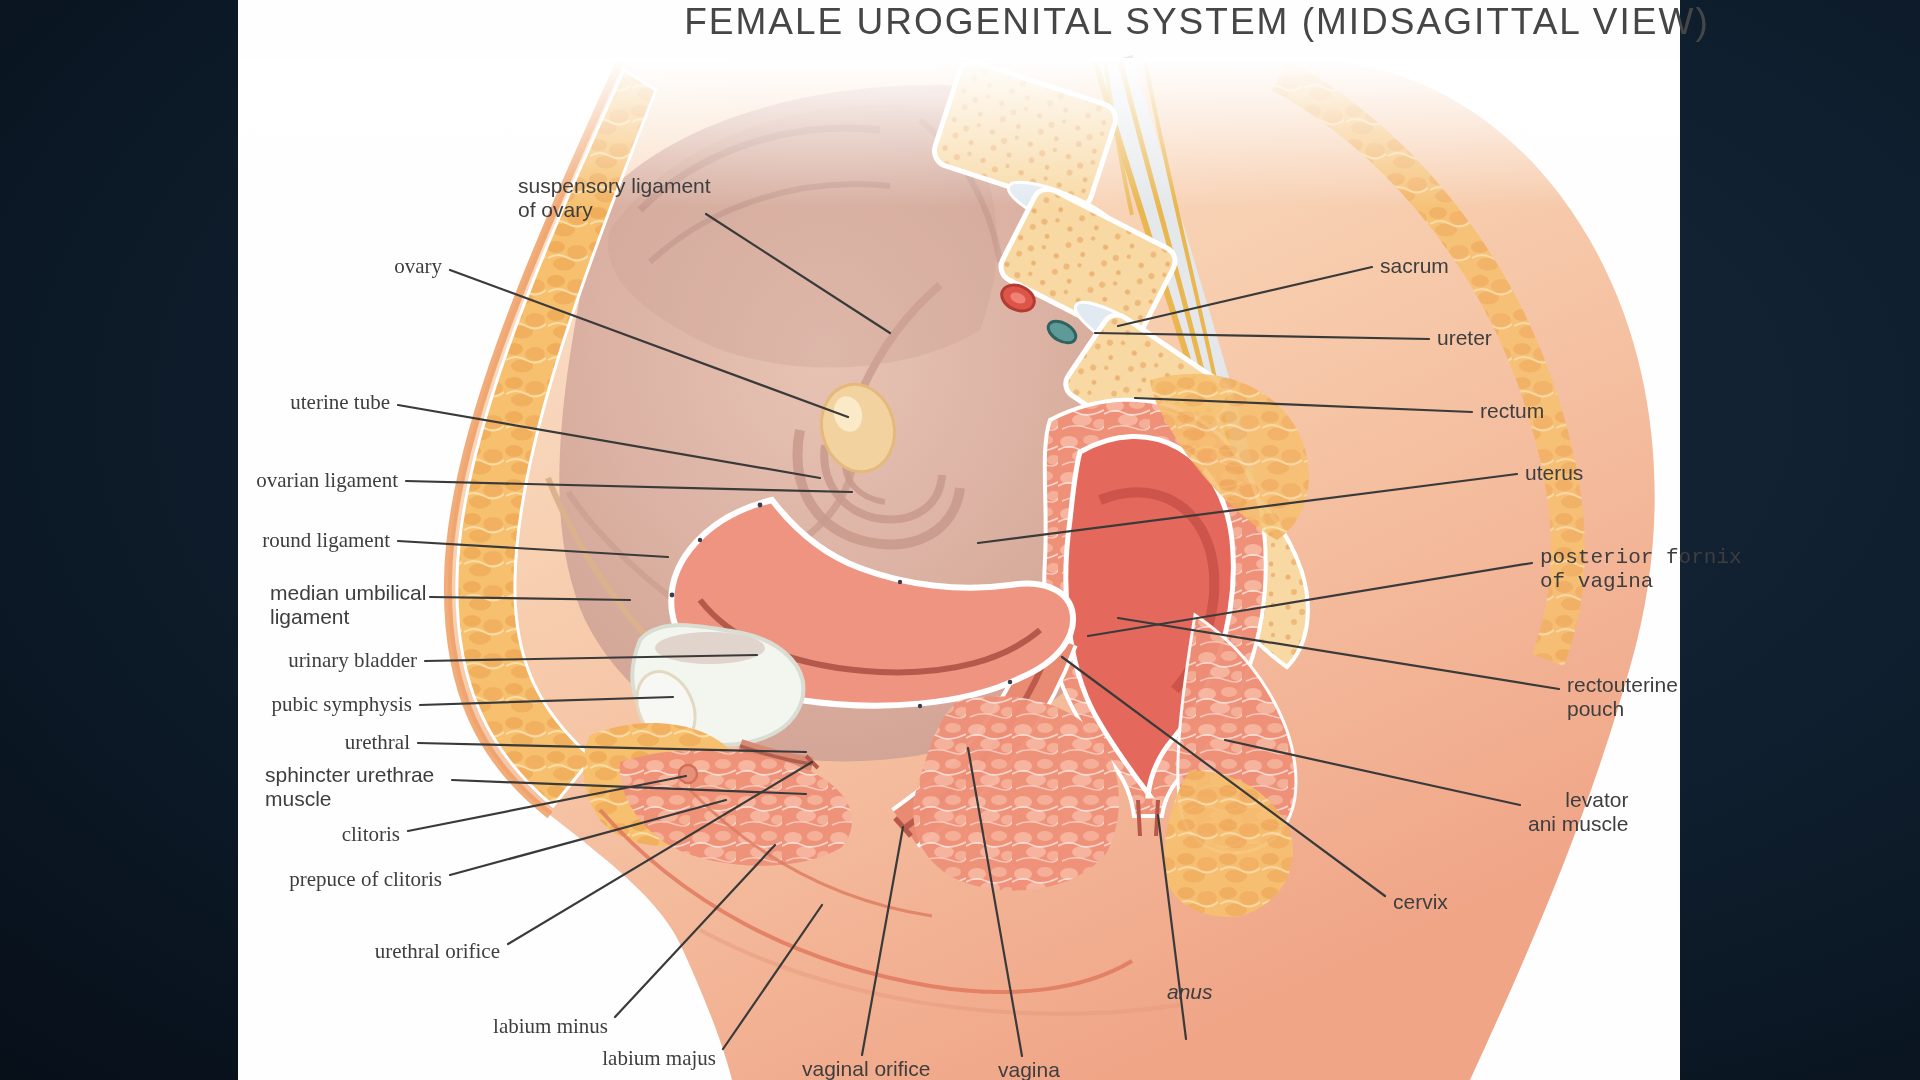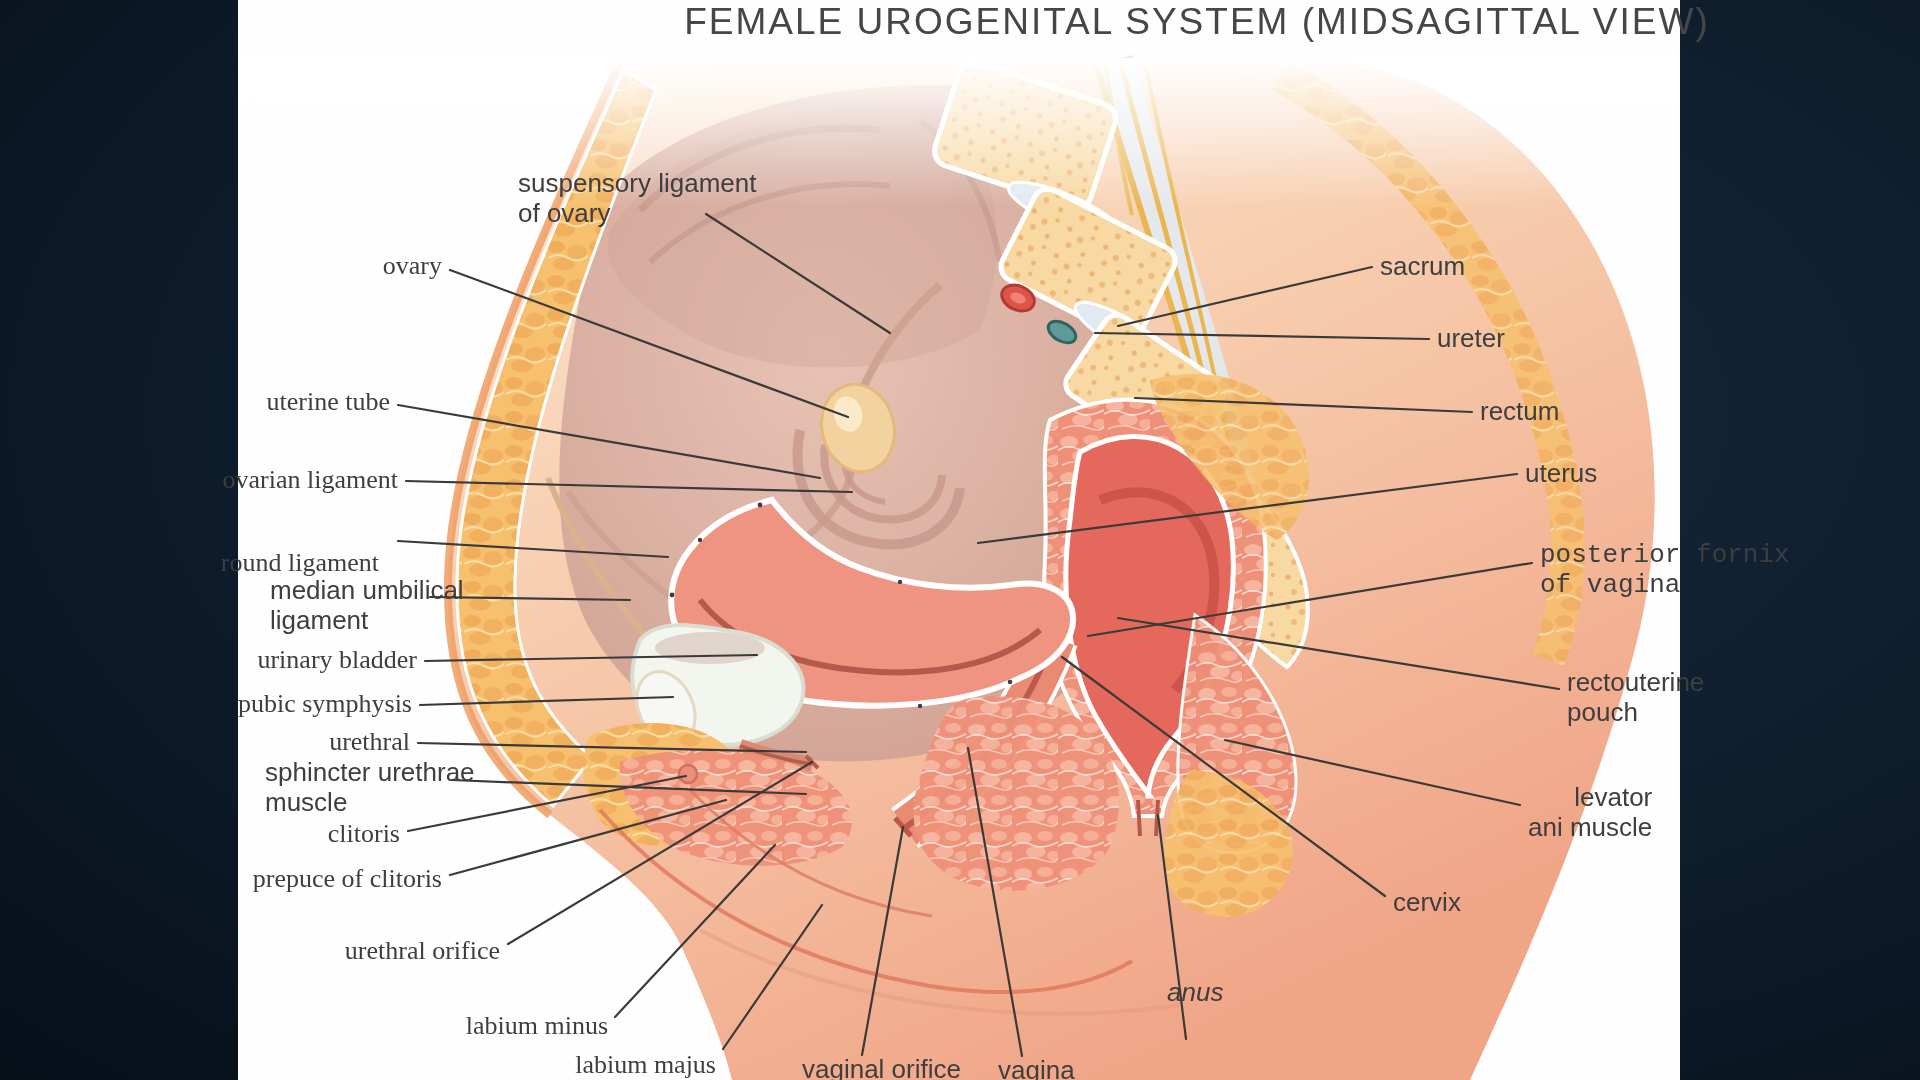--- a/index.html
+++ b/index.html
@@ -3,21 +3,21 @@
 <meta charset="utf-8">
 <style>
   html,body{margin:0;padding:0;background:#0c1a28;}
   body{width:1920px;height:1080px;overflow:hidden;font-family:"Liberation Sans",sans-serif;position:relative;}
   .stage{position:absolute;inset:0;background:radial-gradient(ellipse at 62% 38%, #17293d 0%, #0e1d2c 55%, #070f19 100%);}
   .slide{position:absolute;left:238px;top:0;width:1442px;height:1080px;background:var(--c-slide_white,#fefefe);}
   .slide-title{position:absolute;left:959px;top:1px;transform:translateX(-50%);font-size:37px;letter-spacing:2px;
     color:var(--c-title_text,#454545);white-space:nowrap;}
   svg.layer{position:absolute;left:0;top:0;width:1920px;height:1080px;}
   .label-layer{position:absolute;inset:0;}
-  .fig-label{position:absolute;font-size:26px;line-height:1.16;color:var(--c-label_text,#3e3e3e);white-space:pre-line;}
+  .fig-label{position:absolute;font-size:21px;line-height:1.16;color:var(--c-label_text,#3e3e3e);white-space:pre-line;}
   .fig-label.align-right{transform:translate(-100%,-50%);text-align:right;font-family:Liberation Serif, serif;}
   .fig-label.align-left{transform:translate(0,-50%);text-align:left;}
 </style>
 </head>
 <body>
 
 <div class="stage">
   <div class="slide">
     <div class="slide-title">FEMALE UROGENITAL SYSTEM (MIDSAGITTAL VIEW)</div>
   </div>
@@ -261,33 +261,33 @@
       <line x1="1520" y1="805" x2="1225" y2="740" stroke="#3a3a3a" stroke-width="2.2" stroke-linecap="round"></line>
       <line x1="1385" y1="896" x2="1062" y2="657" stroke="#3a3a3a" stroke-width="2.2" stroke-linecap="round"></line>
     </svg>
 
   <div class="label-layer" id="label-layer">
       <div class="fig-label align-left" style="left: 518px; top: 198px;">suspensory ligament
 of ovary</div>
       <div class="fig-label align-right" style="left: 442px; top: 266px;">ovary</div>
       <div class="fig-label align-right" style="left: 390px; top: 402px;">uterine tube</div>
       <div class="fig-label align-right" style="left: 398px; top: 480px;">ovarian ligament</div>
-      <div class="fig-label align-right" style="left: 379px; top: 540px; margin-top: 23px;">round ligament</div>
+      <div class="fig-label align-right" style="left: 390px; top: 540px;">round ligament</div>
       <div class="fig-label align-left" style="left: 241px; top: 605px; margin-left: 29px;">median umbilical
 ligament</div>
       <div class="fig-label align-right" style="left: 417px; top: 660px;">urinary bladder</div>
       <div class="fig-label align-right" style="left: 412px; top: 704px;">pubic symphysis</div>
       <div class="fig-label align-right" style="left: 410px; top: 742px;">urethral</div>
       <div class="fig-label align-left" style="left: 265px; top: 787px;">sphincter urethrae
 muscle</div>
       <div class="fig-label align-right" style="left: 400px; top: 834px;">clitoris</div>
       <div class="fig-label align-right" style="left: 442px; top: 879px;">prepuce of clitoris</div>
       <div class="fig-label align-right" style="left: 500px; top: 951px;">urethral orifice</div>
       <div class="fig-label align-right" style="left: 608px; top: 1026px;">labium minus</div>
-      <div class="fig-label align-right" style="left: 716px; top: 1058px; margin-top: 7px;">labium majus</div>
+      <div class="fig-label align-right" style="left: 716px; top: 1058px;">labium majus</div>
       <div class="fig-label align-left" style="left: 802px; top: 1069px;">vaginal orifice</div>
       <div class="fig-label align-left" style="left: 998px; top: 1070px;">vagina</div>
       <div class="fig-label align-left" style="left: 1167px; top: 992px; font-style: italic;">anus</div>
       <div class="fig-label align-left" style="left: 1380px; top: 266px;">sacrum</div>
       <div class="fig-label align-left" style="left: 1437px; top: 338px;">ureter</div>
       <div class="fig-label align-left" style="left: 1480px; top: 411px;">rectum</div>
       <div class="fig-label align-left" style="left: 1525px; top: 473px;">uterus</div>
       <div class="fig-label align-left" style="left: 1540px; top: 570px; font-family: Liberation Mono, monospace;">posterior fornix
 of vagina</div>
       <div class="fig-label align-left" style="left: 1567px; top: 697px;">rectouterine

